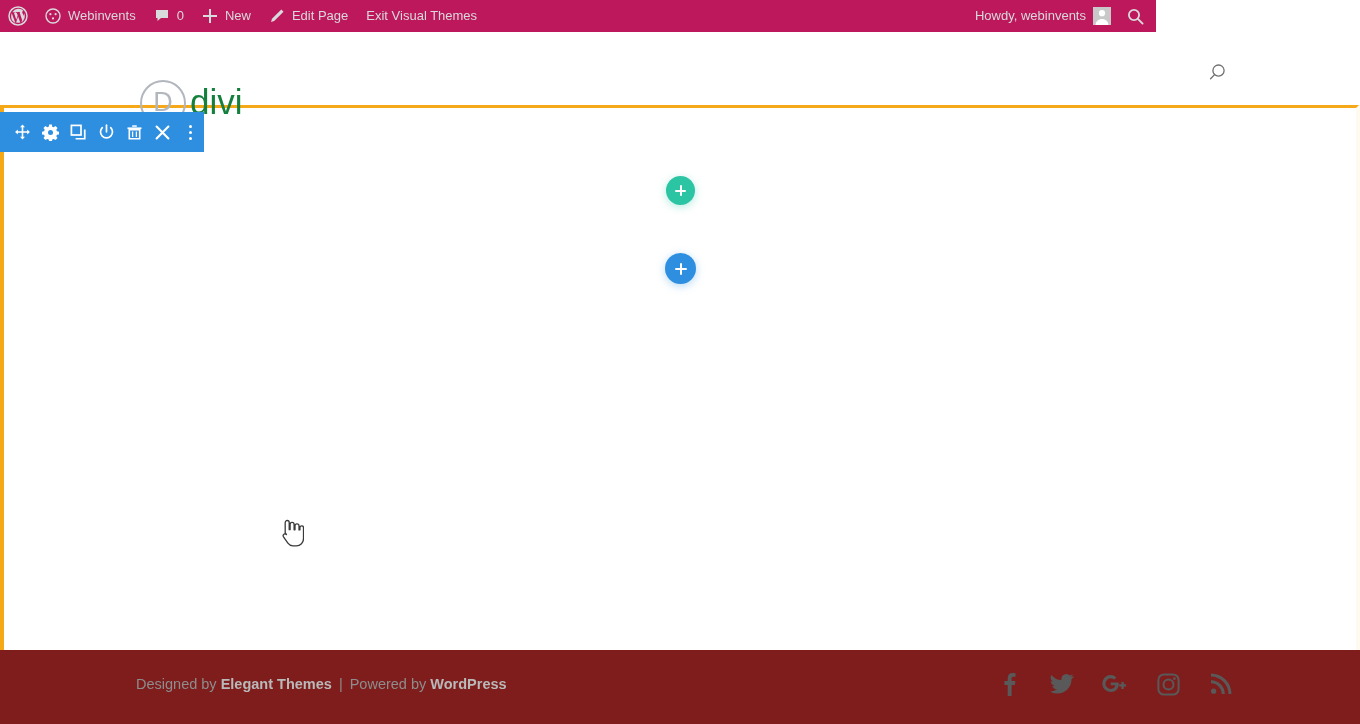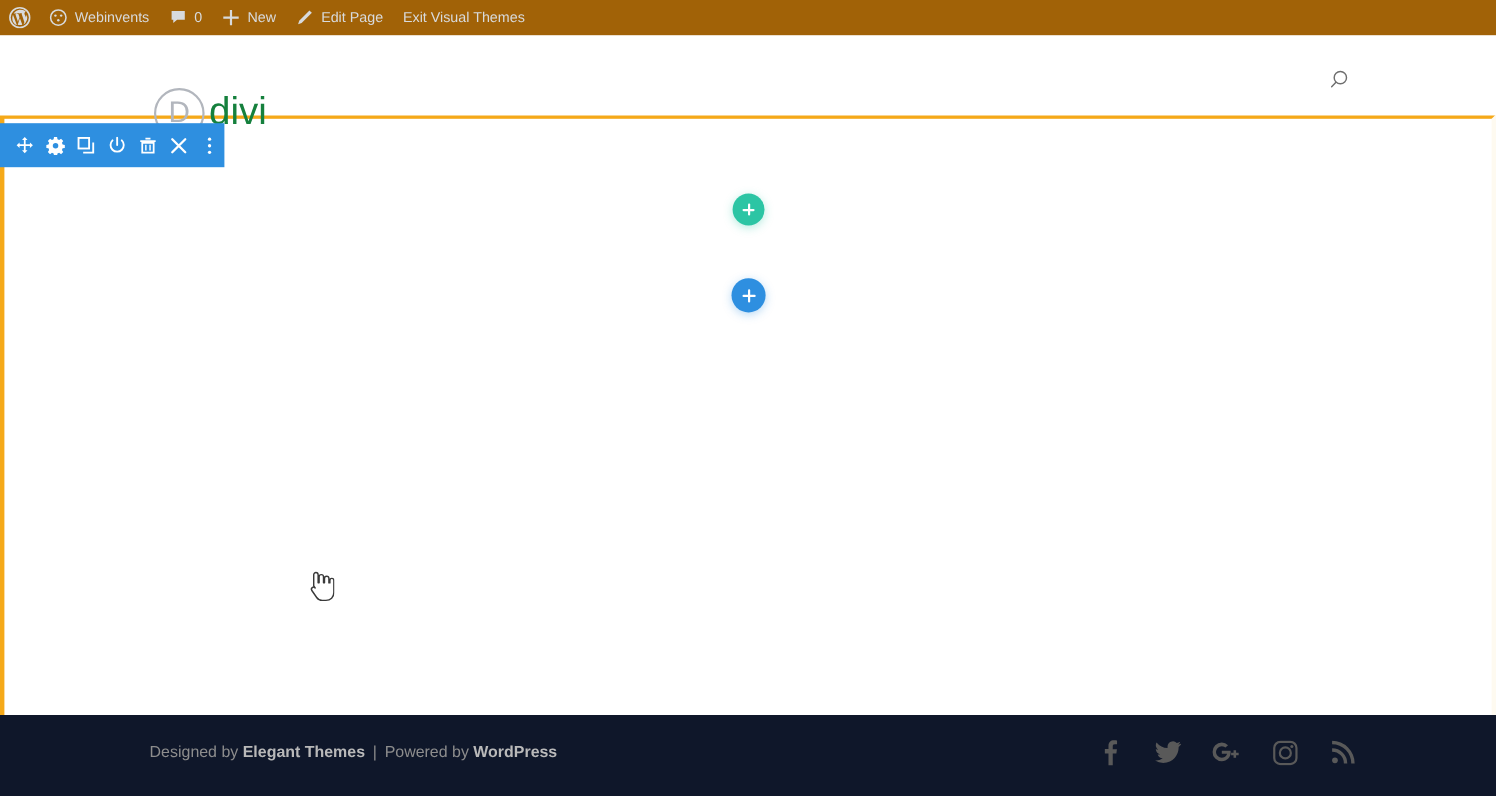--- a/index.html
+++ b/index.html
@@ -17,23 +17,23 @@
     position: relative;
     width: 1360px;
     height: 724px;
     background: #ffffff;
   }
 
   
   .admin-bar {
     position: absolute;
     top: 0; left: 0;
-    width: 1360px;
+    width: 1156px;
     height: 32px;
-    background: #a16207;
+    background: #be185d;
     display: flex;
     align-items: center;
     color: #d8dadc;
     font-size: 13px;
     z-index: 60;
   }
   .ab-left  { display: flex; align-items: center; height: 32px; }
   .ab-right { display: flex; align-items: center; height: 32px; margin-left: auto; }
 
   .ab-item {
@@ -173,21 +173,21 @@
     z-index: 55;
     pointer-events: none;
   }
 
   
   .site-footer {
     position: absolute;
     left: 0; bottom: 0;
     width: 1360px;
     height: 74px;
-    background: #0f172a;
+    background: #7f1d1d;
     z-index: 30;
   }
   .footer-credit {
     position: absolute;
     left: 136px; top: 24px;
     color: #8d8d8d;
     font-size: 14.5px;
     line-height: 20px;
     white-space: nowrap;
   }
@@ -262,20 +262,40 @@
           </svg>
         </span>
         <span>Edit Page</span>
       </div>
 
       <div class="ab-item">
         <span>Exit Visual Themes</span>
       </div>
     </div>
 
+    <div class="ab-right">
+      <div class="ab-item ab-howdy">
+        <span>Howdy, webinvents</span>
+        <span class="avatar-box">
+          <svg width="18" height="18" viewBox="0 0 18 18">
+            <rect width="18" height="18" fill="#c8c8c8"></rect>
+            <circle cx="9" cy="6.2" r="3.1" fill="#ffffff"></circle>
+            <path d="M2.6 18c0-3.8 2.9-6.1 6.4-6.1s6.4 2.3 6.4 6.1z" fill="#ffffff"></path>
+          </svg>
+        </span>
+      </div>
+      <div class="ab-item ab-search">
+        <span>
+          <svg width="17" height="17" viewBox="0 0 17 17">
+            <circle cx="7" cy="7" r="5.1" fill="none" stroke="#d8dadc" stroke-width="1.8"></circle>
+            <path d="M10.9 10.9 15.6 15.6" stroke="#d8dadc" stroke-width="1.9" stroke-linecap="round"></path>
+          </svg>
+        </span>
+      </div>
+    </div>
   </div>
 
   <div class="site-header">
     <div class="logo-wrap">
       <span class="logo-d">D</span>
       <span class="logo-text">divi</span>
     </div>
     <div class="header-search">
       <span>
         <svg width="22" height="22" viewBox="0 0 22 22">

